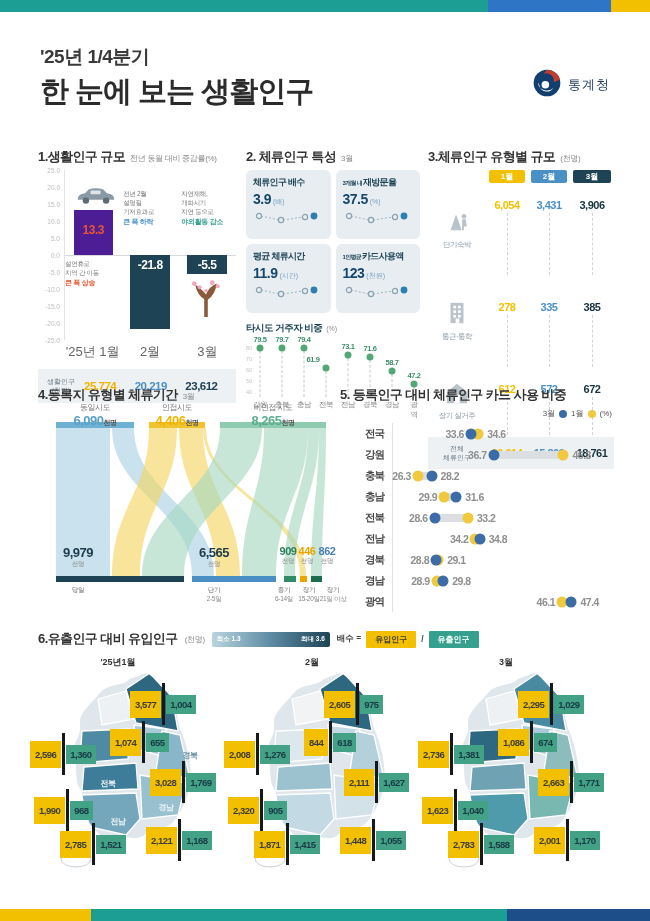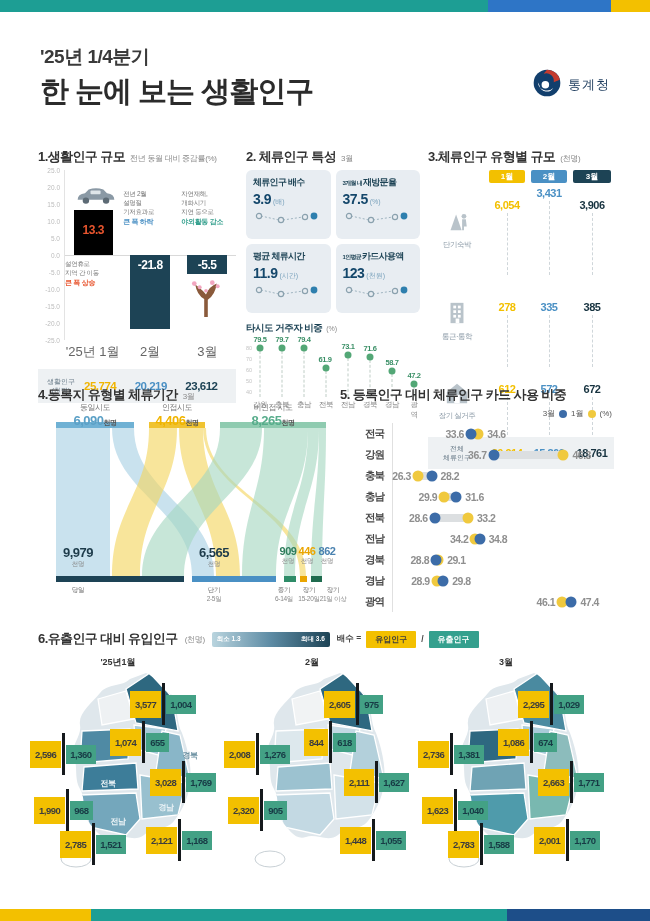--- a/index.html
+++ b/index.html
@@ -154,21 +154,21 @@
           <div class="ytick" style="top: 40%;">5.0</div>
           <div class="ytick" style="top: 50%;">0.0</div>
           <div class="ytick" style="top: 60%;">-5.0</div>
           <div class="ytick" style="top: 70%;">-10.0</div>
           <div class="ytick" style="top: 80%;">-15.0</div>
           <div class="ytick" style="top: 90%;">-20.0</div>
           <div class="ytick" style="top: 100%;">-25.0</div>
         </div>
       <div class="s1plot" id="s1plot">
           <div class="zeroline"></div>
-          <div class="s1bar" style="left: 5%; width: 23%; bottom: 50%; height: 26.6%; background: #000000;">
+          <div class="s1bar" style="left: 5%; width: 23%; bottom: 50%; height: 26.6%; background: #4c1d95;">
             <div class="s1val pos">13.3</div>
           </div>
           <div class="s1bar" style="left: 38.3%; width: 23%; top: 50%; height: 43.6%; background: rgb(29, 67, 85);">
             <div class="s1val">-21.8</div>
           </div>
           <div class="s1bar" style="left: 71.6%; width: 23%; top: 50%; height: 11%; background: rgb(29, 67, 85);">
             <div class="s1val">-5.5</div>
           </div>
           <div class="s1ann" style="left: 0%; top: 53%; width: 30%;">
             <div>설연휴로</div>
@@ -297,21 +297,21 @@
         <div class="ldot" style="left: 14px; top: 10.1111px;"></div>
         <div class="lcat" style="left: 14px;">강원</div>
         <div class="lcol-val" style="left: 36px; top: 5.88889px;">79.7</div>
         <div class="lstem" style="left: 36px; top: 12.8889px; height: 46.1111px;"></div>
         <div class="ldot" style="left: 36px; top: 9.88889px;"></div>
         <div class="lcat" style="left: 36px;">충북</div>
         <div class="lcol-val" style="left: 58px; top: 6.22222px;">79.4</div>
         <div class="lstem" style="left: 58px; top: 13.2222px; height: 45.7778px;"></div>
         <div class="ldot" style="left: 58px; top: 10.2222px;"></div>
         <div class="lcat" style="left: 58px;">충남</div>
-        <div class="lcol-val" style="left: 79px; top: 25.6667px;">61.9</div>
+        <div class="lcol-val" style="left: 67px; top: 25.6667px;">61.9</div>
         <div class="lstem" style="left: 80px; top: 32.6667px; height: 26.3333px;"></div>
         <div class="ldot" style="left: 80px; top: 29.6667px;"></div>
         <div class="lcat" style="left: 80px;">전북</div>
         <div class="lcol-val" style="left: 102px; top: 13.2222px;">73.1</div>
         <div class="lstem" style="left: 102px; top: 20.2222px; height: 38.7778px;"></div>
         <div class="ldot" style="left: 102px; top: 17.2222px;"></div>
         <div class="lcat" style="left: 102px;">전남</div>
         <div class="lcol-val" style="left: 124px; top: 14.8889px;">71.6</div>
         <div class="lstem" style="left: 124px; top: 21.8889px; height: 37.1111px;"></div>
         <div class="ldot" style="left: 124px; top: 18.8889px;"></div>
@@ -346,21 +346,21 @@
                 <circle cx="21.5" cy="9" r="2.6" fill="#b9c3ca"></circle>
                 <path d="M19.5 12 L23.5 12 L24.5 20 L21.5 20 L21.5 24 L19.5 24 Z" fill="#b9c3ca"></path>
               </svg></span>
             <div class="nm">단기숙박</div>
           </div>
           <div class="vcell">
             <div class="num" style="color: rgb(243, 192, 0); margin-top: 16px;">6,054</div>
             <div class="dash"></div>
           </div>
           <div class="vcell">
-            <div class="num" style="color: rgb(74, 144, 196); margin-top: 4px;">3,431</div>
+            <div class="num" style="color: rgb(74, 144, 196); margin-top: 16px;">3,431</div>
             <div class="dash"></div>
           </div>
           <div class="vcell">
             <div class="num" style="color: rgb(22, 50, 63); margin-top: 16px;">3,906</div>
             <div class="dash"></div>
           </div>
         </div>
         <div class="s3row" style="height: 92px;">
           <div class="iconcell">
             <span><svg width="24" height="26" viewBox="0 0 26 28">
@@ -725,20 +725,25 @@
             <div class="pair" style="left: 112px; top: 90px;">
               <span class="inbox">2,111</span>
               <span class="vbar"></span>
               <span class="outbox">1,627</span>
             </div>
             <div class="pair" style="left: -4px; top: 118px;">
               <span class="inbox">2,320</span>
               <span class="vbar"></span>
               <span class="outbox">905</span>
             </div>
+            <div class="pair" style="left: 22px; top: 152px;">
+              <span class="inbox">1,871</span>
+              <span class="vbar"></span>
+              <span class="outbox">1,415</span>
+            </div>
             <div class="pair" style="left: 108px; top: 148px;">
               <span class="inbox">1,448</span>
               <span class="vbar"></span>
               <span class="outbox">1,055</span>
             </div>
           </div>
         </div>
         <div class="mapcol">
           <div class="mapmonth">3월</div>
           <div class="mapbox">

